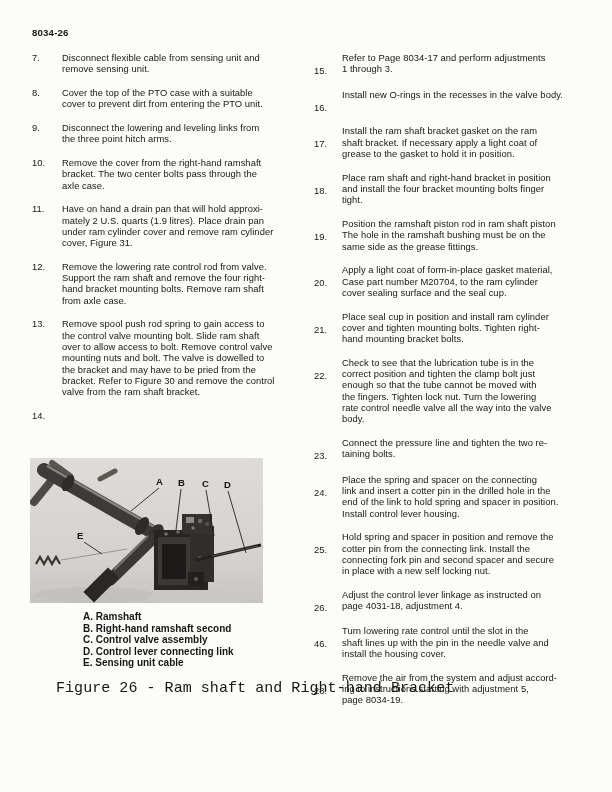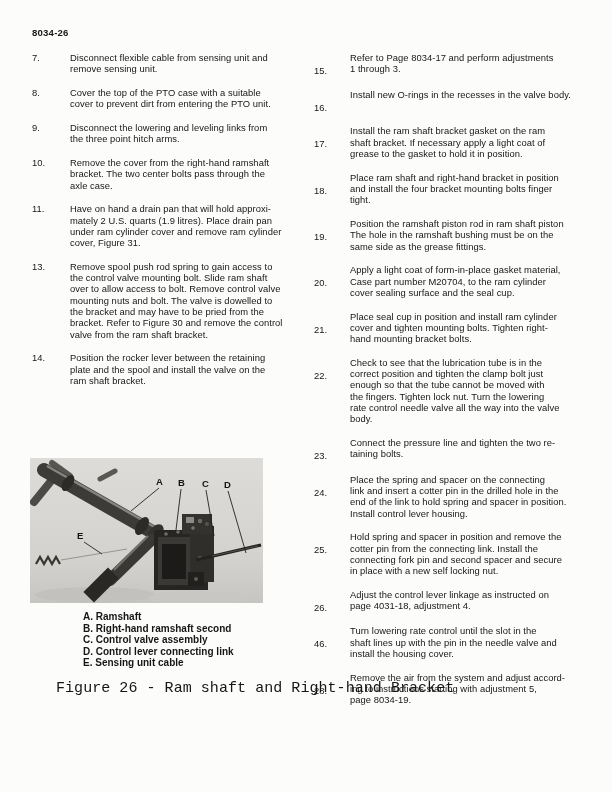--- a/index.html
+++ b/index.html
@@ -20,21 +20,21 @@
   .col-left{left:32px;width:266px;}
   .col-right{left:314px;width:270px;}
   .item{display:flex;margin-bottom:12.4px;}
   .item .num{
     flex:0 0 30px;width:30px;
     font-size:9.4px;line-height:11.3px;
   }
   .col-right .item .num{flex-basis:28px;width:28px;margin-top:13px;}
   .item .txt{
     font-size:9.4px;line-height:11.3px;
-    white-space:pre;letter-spacing:.05px;margin-left:8px;
+    white-space:pre;letter-spacing:.05px;
   }
   .figure{
     position:absolute;left:30px;top:458px;width:233px;height:145px;
   }
   .figure svg{width:100%;height:100%;display:block;}
   svg text{
     font-family:"Liberation Sans",sans-serif;
     font-size:9.5px;font-weight:bold;fill:#14130f;
   }
   .legend{
@@ -74,36 +74,40 @@
       <div class="txt">Remove the cover from the right-hand ramshaft
 bracket. The two center bolts pass through the
 axle case.</div>
     </div>
     <div class="item">
       <div class="num">11.</div>
       <div class="txt">Have on hand a drain pan that will hold approxi-
 mately 2 U.S. quarts (1.9 litres). Place drain pan
 under ram cylinder cover and remove ram cylinder
 cover, Figure 31.</div>
+    </div>
+    <div class="item">
+      <div class="num">12.</div>
+      <div class="txt">Remove the lowering rate control rod from valve.
+Support the ram shaft and remove the four right-
+hand bracket mounting bolts. Remove ram shaft
+from axle case.</div>
     </div>
     <div class="item">
       <div class="num">13.</div>
       <div class="txt">Remove spool push rod spring to gain access to
 the control valve mounting bolt. Slide ram shaft
 over to allow access to bolt. Remove control valve
 mounting nuts and bolt. The valve is dowelled to
 the bracket and may have to be pried from the
 bracket. Refer to Figure 30 and remove the control
 valve from the ram shaft bracket.</div>
     </div>
     <div class="item">
       <div class="num">14.</div>
-      <div class="txt">Position the rocker lever between the retaining
-plate and the spool and install the valve on the
-ram shaft bracket.</div>
     </div>
   </div>
 
   <div class="col col-right">
     <div class="item">
       <div class="num">15.</div>
       <div class="txt">Refer to Page 8034-17 and perform adjustments
 1 through 3.</div>
     </div>
     <div class="item">

